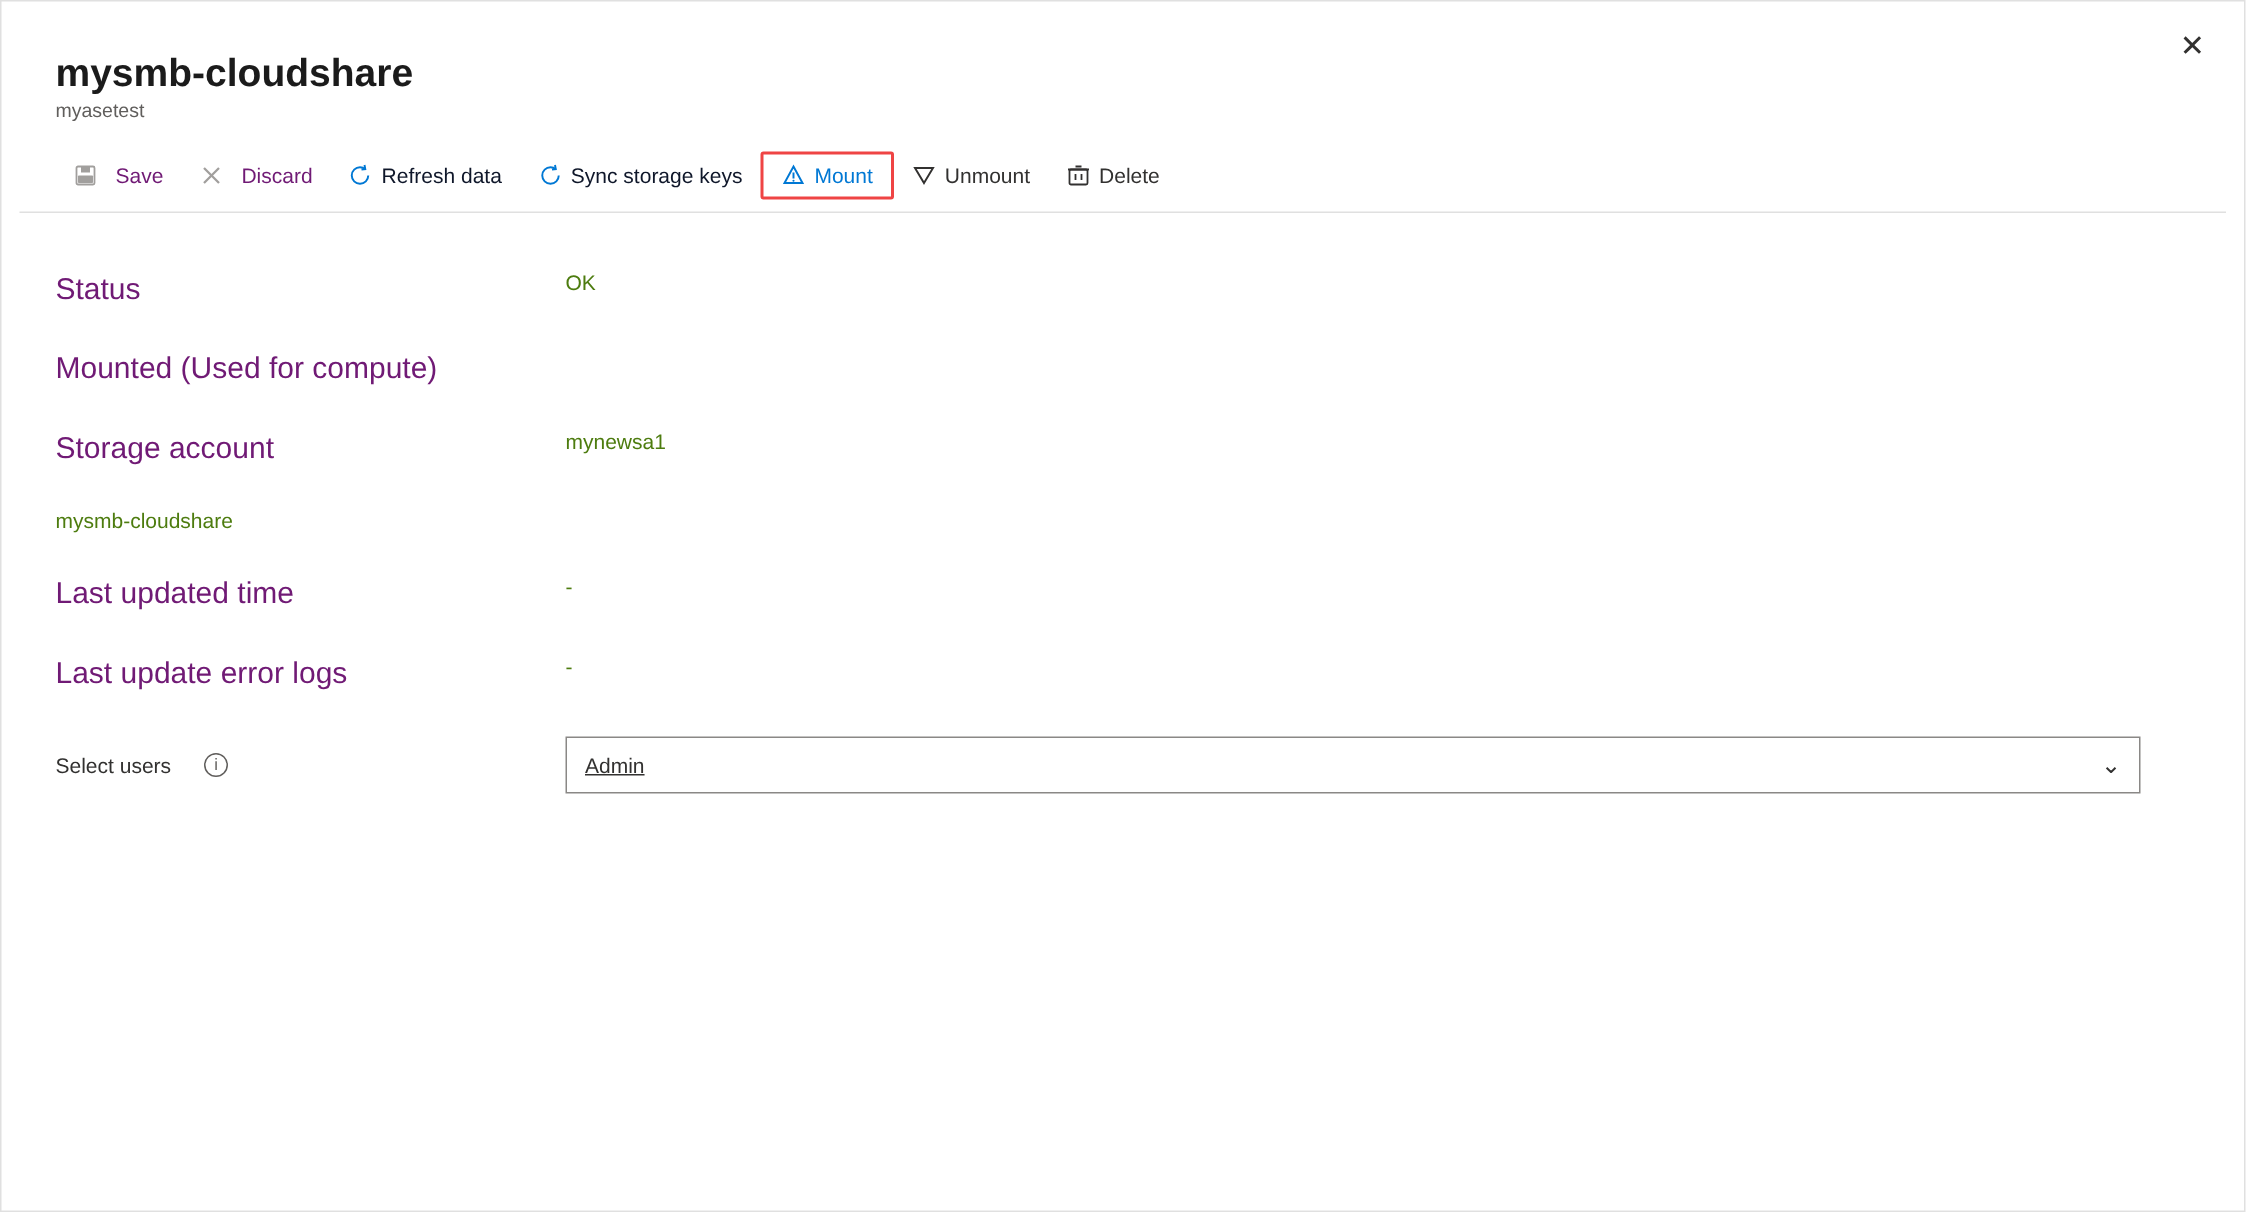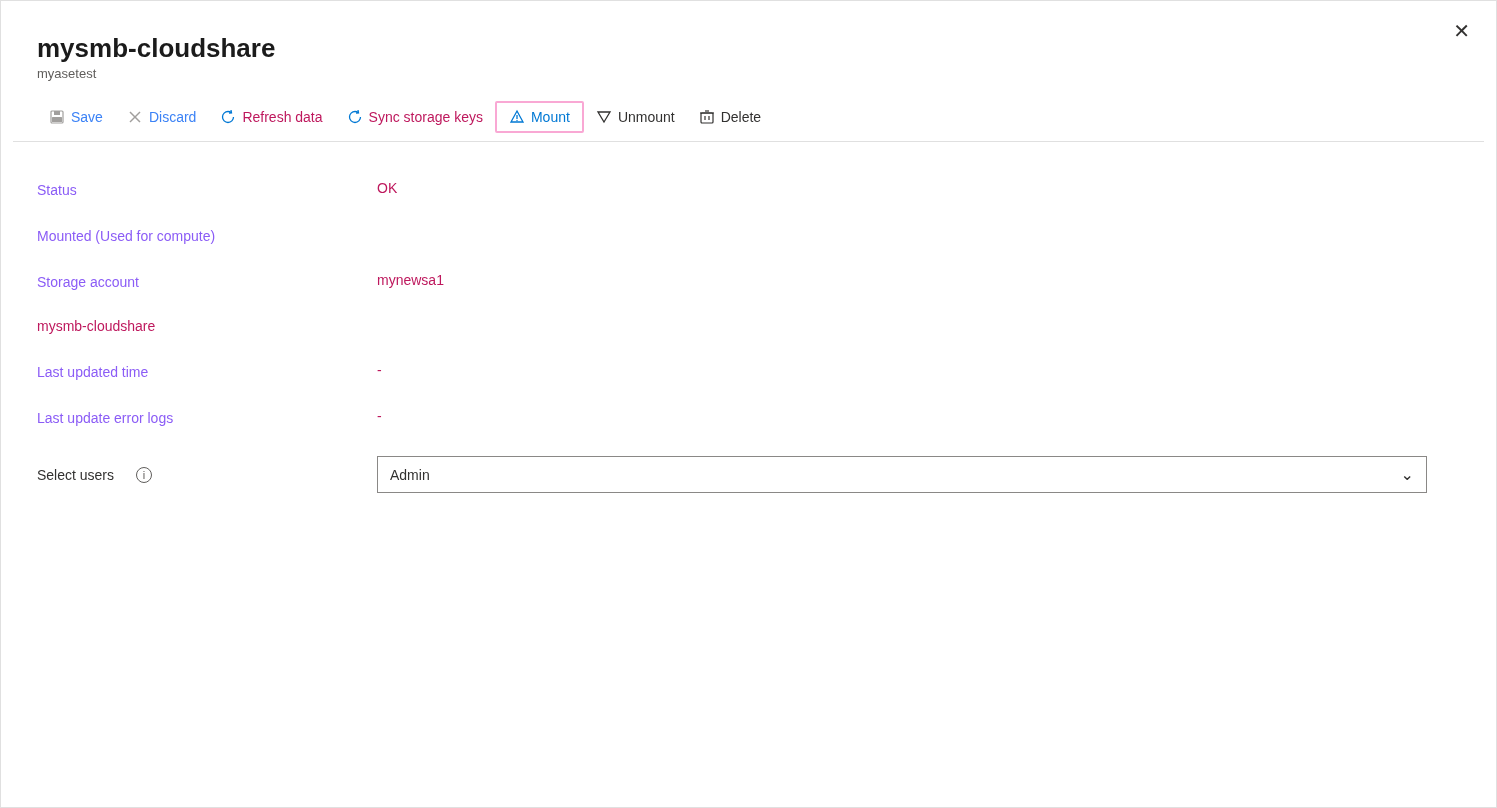--- a/index.html
+++ b/index.html
@@ -60,28 +60,29 @@
       border: none;
       cursor: pointer;
       color: #323130;
       font-size: 14px;
       padding: 8px 12px;
       border-radius: 2px;
       white-space: nowrap;
       text-decoration: none;
     }
     .toolbar-btn.disabled {
-      color: #3b82f6;
+      color: #701a75;
       cursor: default;
+      gap: 12px;
     }
     .toolbar-btn.accent {
-      color: #be185d;
+      color: #0f172a;
     }
     .toolbar-btn.mount-btn {
-      border: 2px solid #f9a8d4;
+      border: 2px solid #ef4444;
       color: #0078d4;
       padding: 6px 12px;
       justify-content: center;
     }
     .toolbar-icon {
       font-size: 16px;
       display: flex;
       align-items: center;
       justify-content: center;
     }
@@ -94,30 +95,30 @@
     }
     .field-row {
       display: flex;
       align-items: flex-start;
       padding: 14px 0;
       border-bottom: none;
     }
     .field-label {
       width: 340px;
       min-width: 340px;
-      font-size: 14px;
-      color: #8b5cf6;
+      font-size: 20px;
+      color: #701a75;
       padding-top: 2px;
       display: flex;
       align-items: center;
       gap: 6px;
     }
     .field-value {
       font-size: 14px;
-      color: #be185d;
+      color: #4d7c0f;
       flex: 1;
     }
     .select-users-row {
       display: flex;
       align-items: center;
       padding: 16px 0;
     }
     .select-users-label {
       width: 340px;
       min-width: 340px;
@@ -148,20 +149,21 @@
       border: 1px solid #8a8886;
       background: #fff;
       padding: 8px 12px;
       cursor: pointer;
       font-size: 14px;
       color: #323130;
       position: relative;
     }
     .select-dropdown-value {
       flex: 1;
+      text-decoration: underline;
     }
     .select-dropdown-arrow {
       font-size: 16px;
       color: #323130;
     }
   </style>
 </head>
 <body>
 
 <div class="panel">

